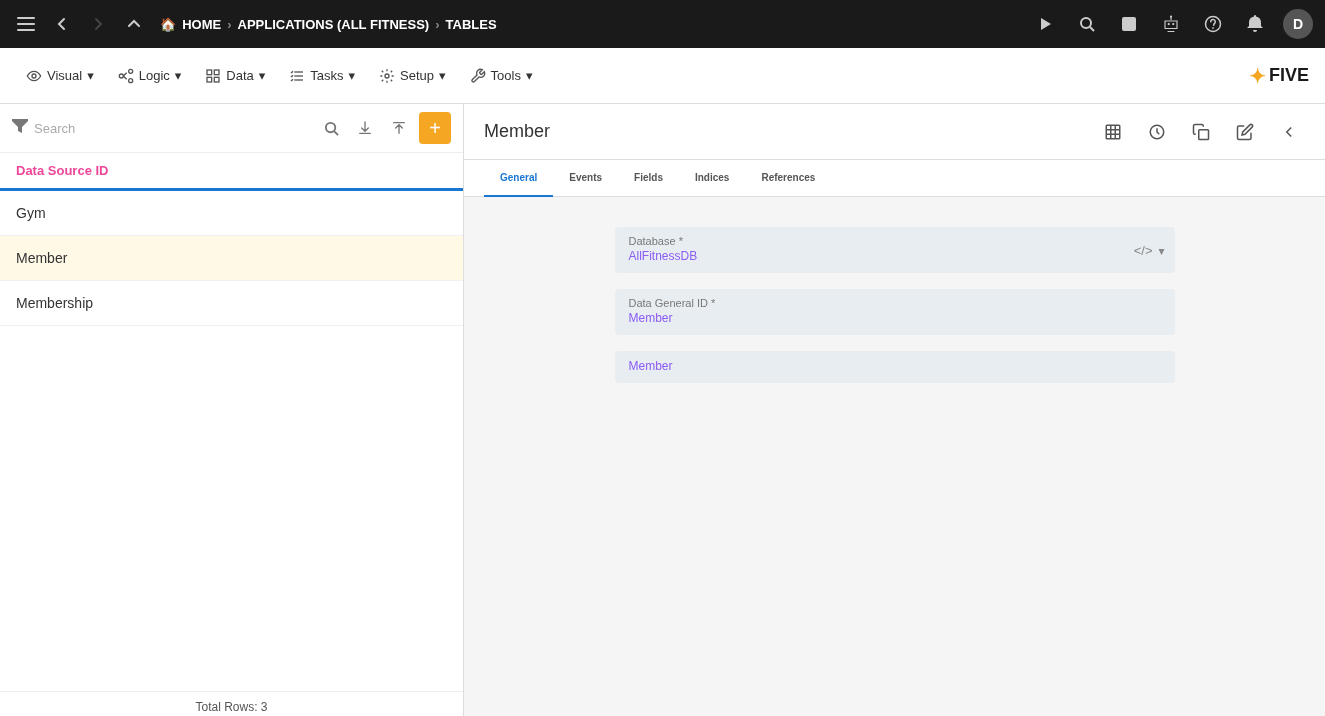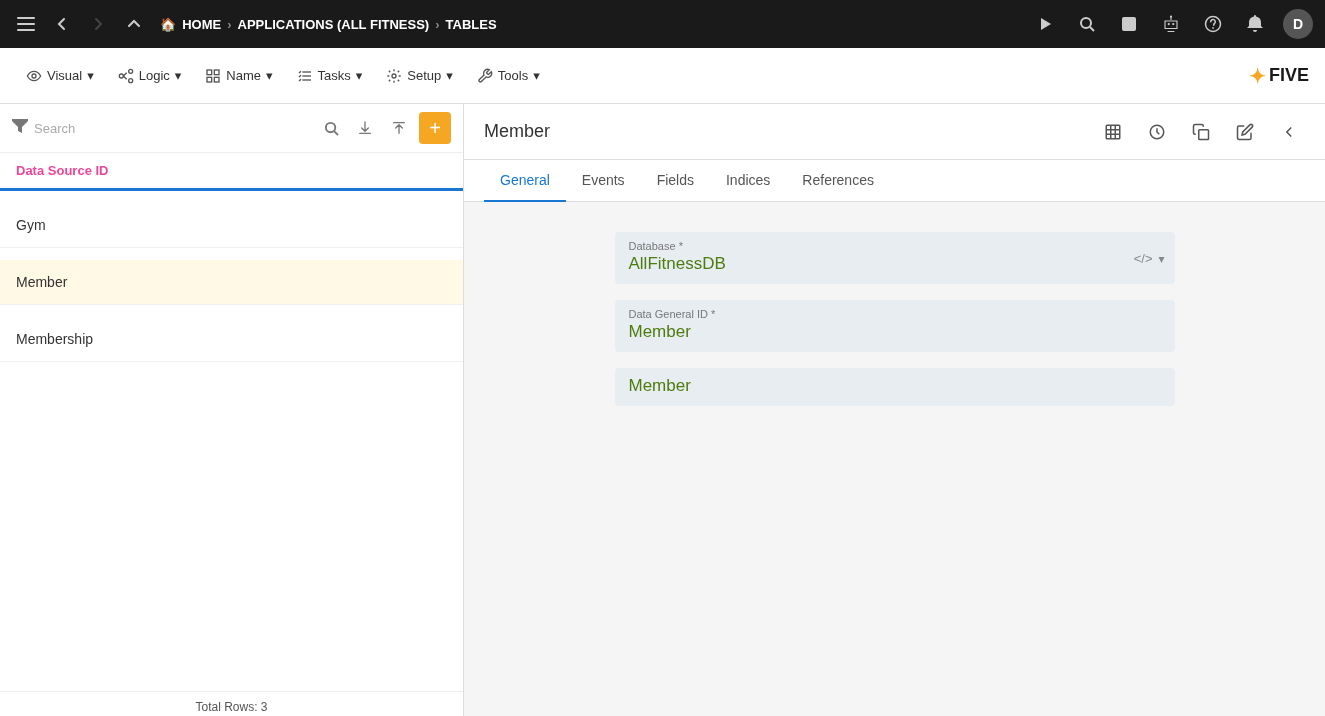--- a/index.html
+++ b/index.html
@@ -114,21 +114,20 @@
       border-bottom: 3px solid #1976d2;
       font-size: 13px; font-weight: 600; color: #ec4899;
     }
 
     .sidebar-list { flex: 1; overflow-y: auto; }
     .sidebar-item {
       padding: 14px 16px;
       font-size: 14px; color: #333;
       border-bottom: 1px solid #f0f0f0;
       cursor: pointer;
-      margin-top: 12px;
     }
     .sidebar-item.active { background: #fff9e6; }
 
     .sidebar-footer {
       padding: 8px 16px;
       border-top: 1px solid #eee;
       font-size: 12px; color: #555;
       text-align: center;
     }
 
@@ -162,21 +161,21 @@
 
     
     .tabs-bar {
       background: #fff;
       display: flex; align-items: flex-end;
       padding: 0 20px;
       border-bottom: 1px solid #ddd;
     }
     .tab {
       padding: 12px 16px;
-      font-size: 14px; font-weight: 400; color: #555;
+      font-size: 10px; font-weight: 700; color: #555;
       cursor: pointer;
       border-bottom: 2px solid transparent;
       margin-bottom: -1px;
     }
     .tab.active {
       color: #1976d2;
       border-bottom: 2px solid #1976d2;
     }
 
     
@@ -196,21 +195,21 @@
       background: #e8edf2;
       border-radius: 4px;
       padding: 8px 14px 10px;
       position: relative;
     }
     .form-field-label {
       font-size: 11px; color: #777;
       margin-bottom: 2px;
     }
     .form-field-value {
-      font-size: 17px; color: #4d7c0f;
+      font-size: 12px; color: #8b5cf6;
     }
     .form-field-actions {
       position: absolute; right: 10px; top: 50%;
       transform: translateY(-50%);
       display: flex; align-items: center; gap: 6px; color: #666;
       font-size: 14px;
     }
   </style>
 </head>
 <body>
@@ -310,21 +309,21 @@
     <span>Logic</span>
     <span>▾</span>
   </div>
   <div class="nav-item">
     <svg width="16" height="16" viewBox="0 0 24 24" fill="none" stroke="#555" stroke-width="2">
       <rect x="3" y="3" width="7" height="7"></rect>
         <rect x="14" y="3" width="7" height="7"></rect>
       <rect x="3" y="14" width="7" height="7"></rect>
         <rect x="14" y="14" width="7" height="7"></rect>
     </svg>
-    <span>Name</span>
+    <span>Data</span>
     <span>▾</span>
   </div>
   <div class="nav-item">
     <svg width="16" height="16" viewBox="0 0 24 24" fill="none" stroke="#555" stroke-width="2">
       <line x1="8" y1="6" x2="21" y2="6"></line>
         <line x1="8" y1="12" x2="21" y2="12"></line>
       <line x1="8" y1="18" x2="21" y2="18"></line>
       <polyline points="3,6 4,7 6,5"></polyline>
         <polyline points="3,12 4,13 6,11"></polyline>
         <polyline points="3,18 4,19 6,17"></polyline>

